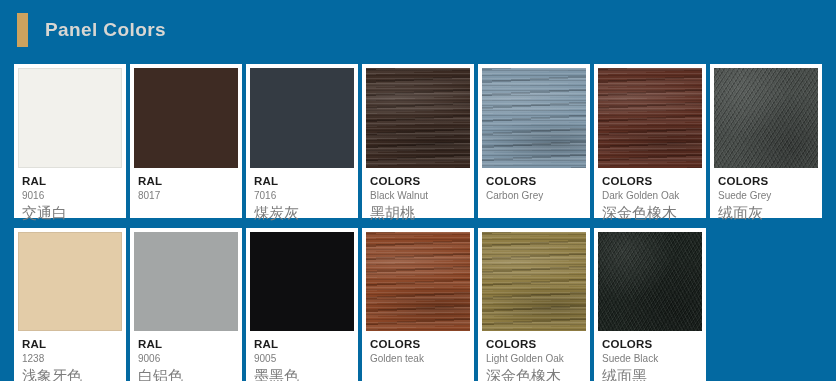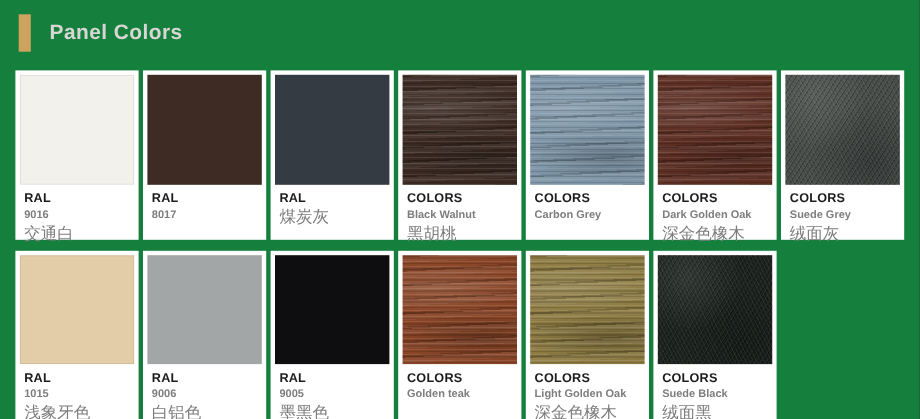--- a/index.html
+++ b/index.html
@@ -99,21 +99,20 @@
     color: #1c1c1c;
     line-height: 1.25;
     letter-spacing: 0.2px;
   }
 
   .label-code {
     font-size: 10px;
     color: #7d7d7d;
     line-height: 1.35;
     margin-top: 1px;
-    font-weight: bold;
   }
 
   .label-cn {
     font-size: 15px;
     color: #7d7d7d;
     line-height: 1.35;
   }
 
   .card.empty {
     background: transparent;
@@ -181,21 +180,21 @@
     content: "";
     position: absolute;
     inset: 0;
     border: 1px solid rgba(0,0,0,0.07);
     pointer-events: none;
   }
 </style>
 </head>
 <body style="background: rgb(58, 57, 54);">
 
-<div class="page" style="background: #15803d;">
+<div class="page" style="background: #0369a1;">
 
   <div class="header">
     <div class="title-bar" style="background: rgb(205, 162, 94);"></div>
     <div class="title-text">Panel Colors</div>
   </div>
 
   <div class="grid">
     <div class="row row-1">
         <div class="card">
           <div class="swatch sw-solid sw-hairline" style="--c: #f2f1ec;"></div>
@@ -209,20 +208,21 @@
           <div class="swatch sw-solid" style="--c: #3e2b23;"></div>
           <div class="card-label">
             <div class="label-brand">RAL</div>
             <div class="label-code">8017</div>
           </div>
         </div>
         <div class="card">
           <div class="swatch sw-solid" style="--c: #343b43;"></div>
           <div class="card-label">
             <div class="label-brand">RAL</div>
+            <div class="label-code">7016</div>
             <div class="label-cn">煤炭灰</div>
           </div>
         </div>
         <div class="card">
           <div class="swatch sw-wood" style="--c: #3b2a22;"></div>
           <div class="card-label">
             <div class="label-brand">COLORS</div>
             <div class="label-code">Black Walnut</div>
             <div class="label-cn">黑胡桃</div>
           </div>
@@ -249,21 +249,21 @@
             <div class="label-code">Suede Grey</div>
             <div class="label-cn">绒面灰</div>
           </div>
         </div>
       </div>
     <div class="row row-2">
         <div class="card">
           <div class="swatch sw-solid sw-hairline" style="--c: #e3cca8;"></div>
           <div class="card-label">
             <div class="label-brand">RAL</div>
-            <div class="label-code">1015</div>
+            <div class="label-code">1238</div>
             <div class="label-cn">浅象牙色</div>
           </div>
         </div>
         <div class="card">
           <div class="swatch sw-solid" style="--c: #a3a6a6;"></div>
           <div class="card-label">
             <div class="label-brand">RAL</div>
             <div class="label-code">9006</div>
             <div class="label-cn">白铝色</div>
           </div>

